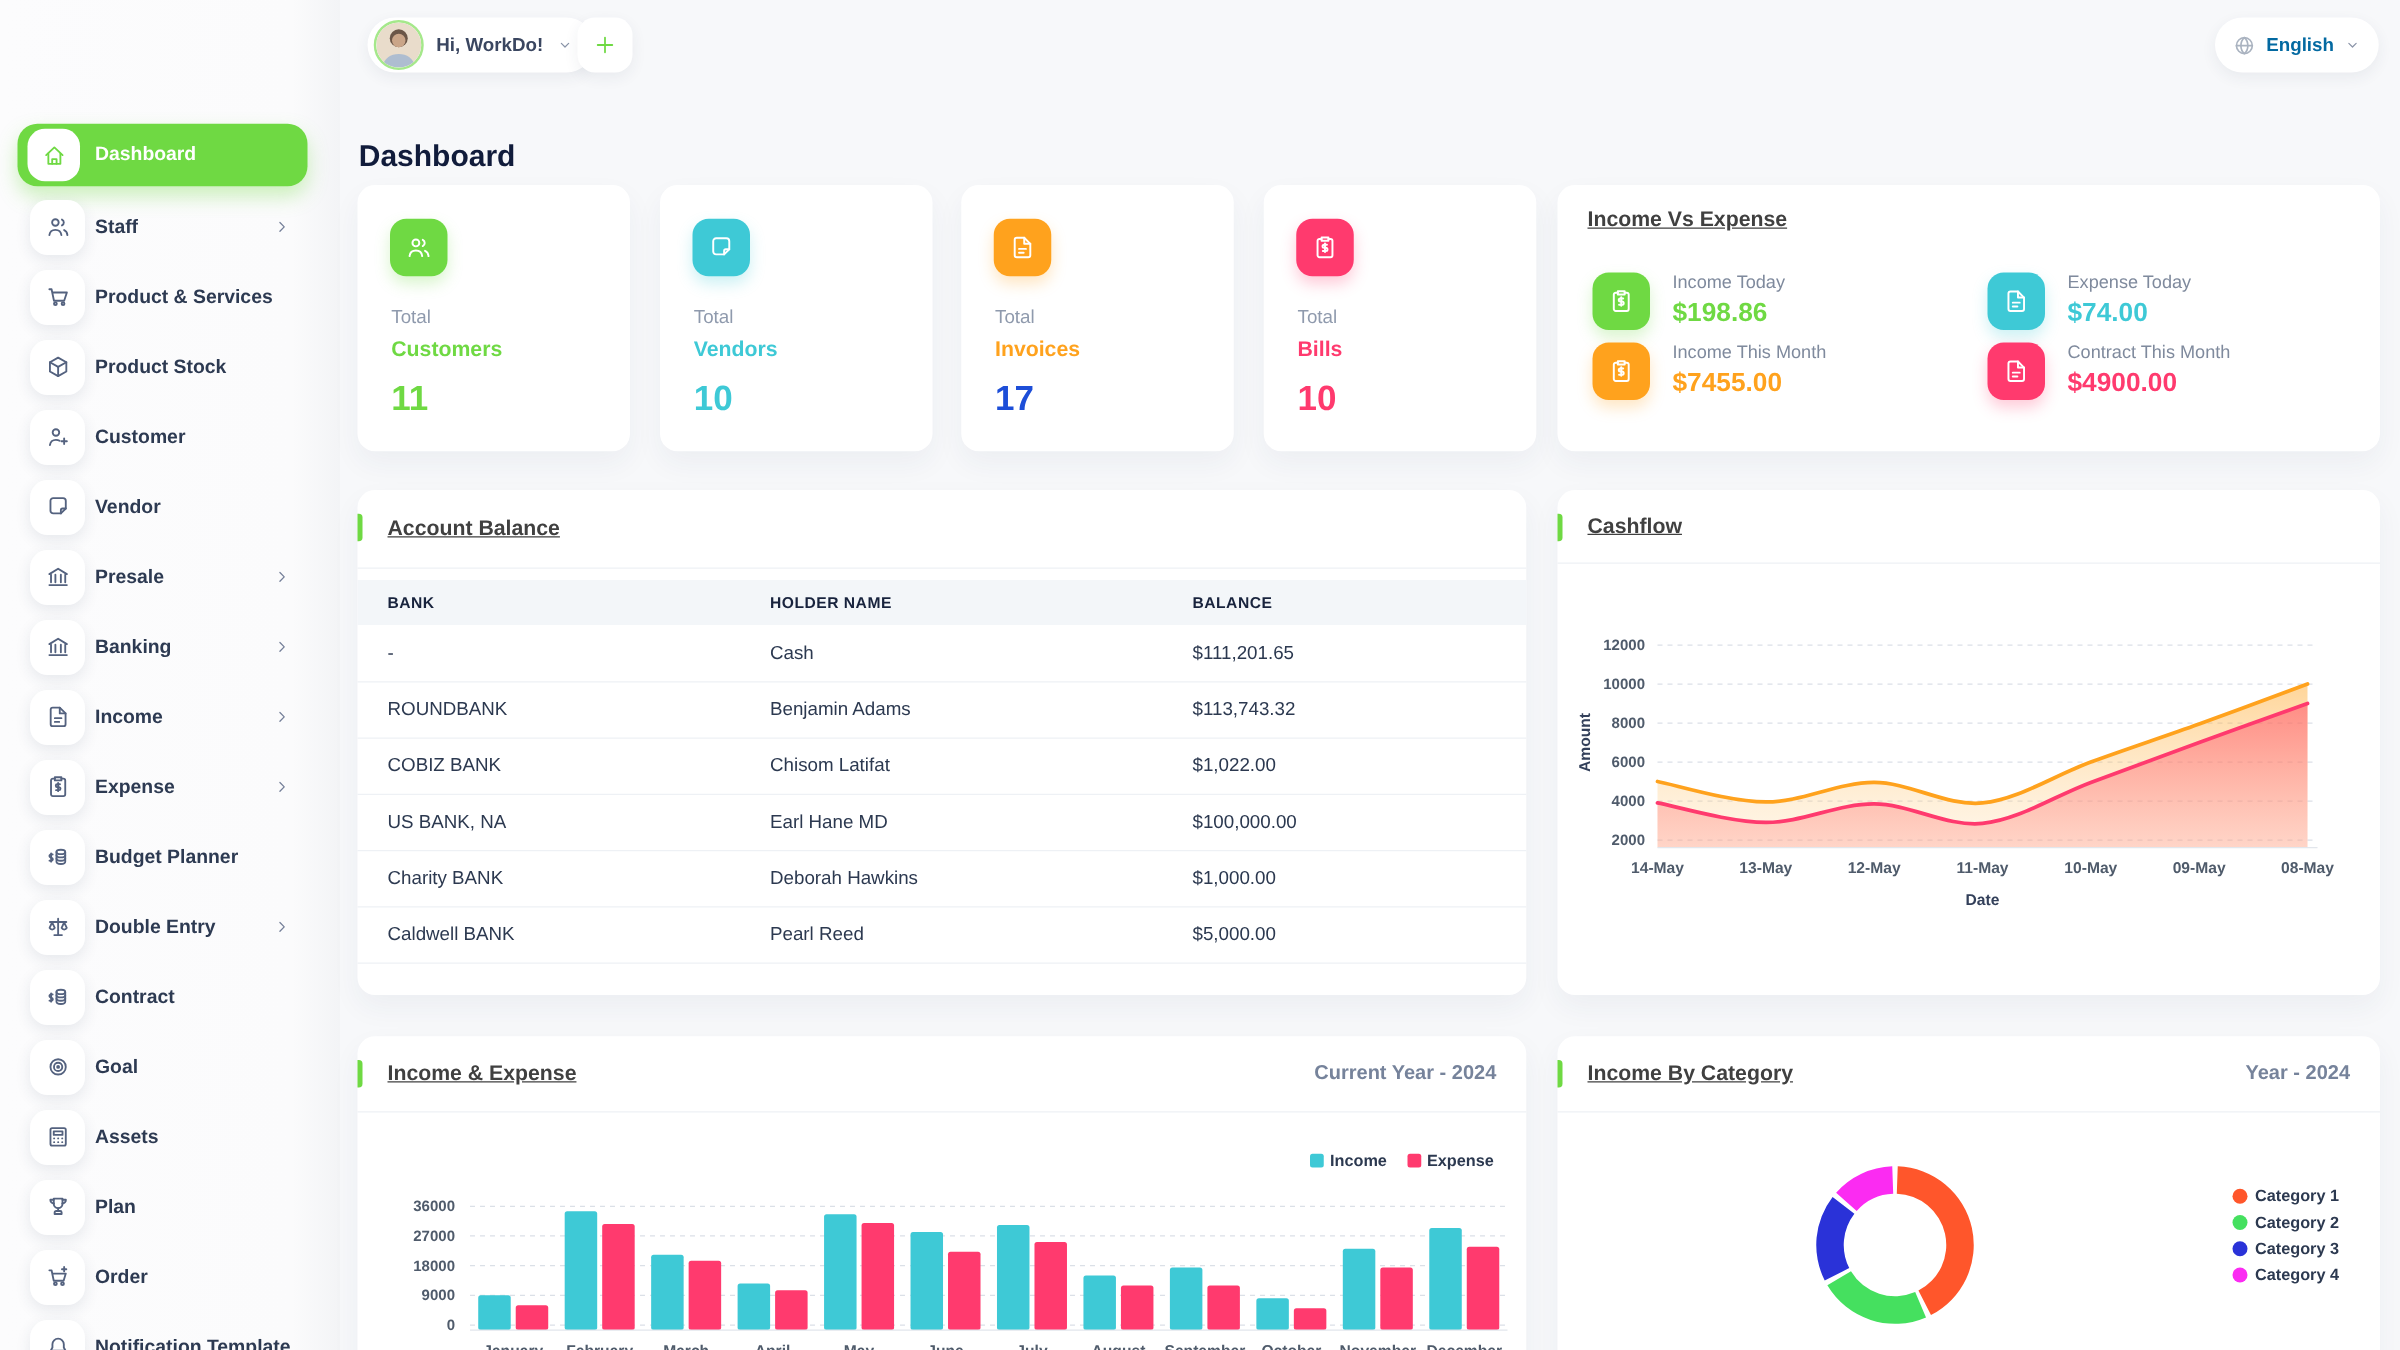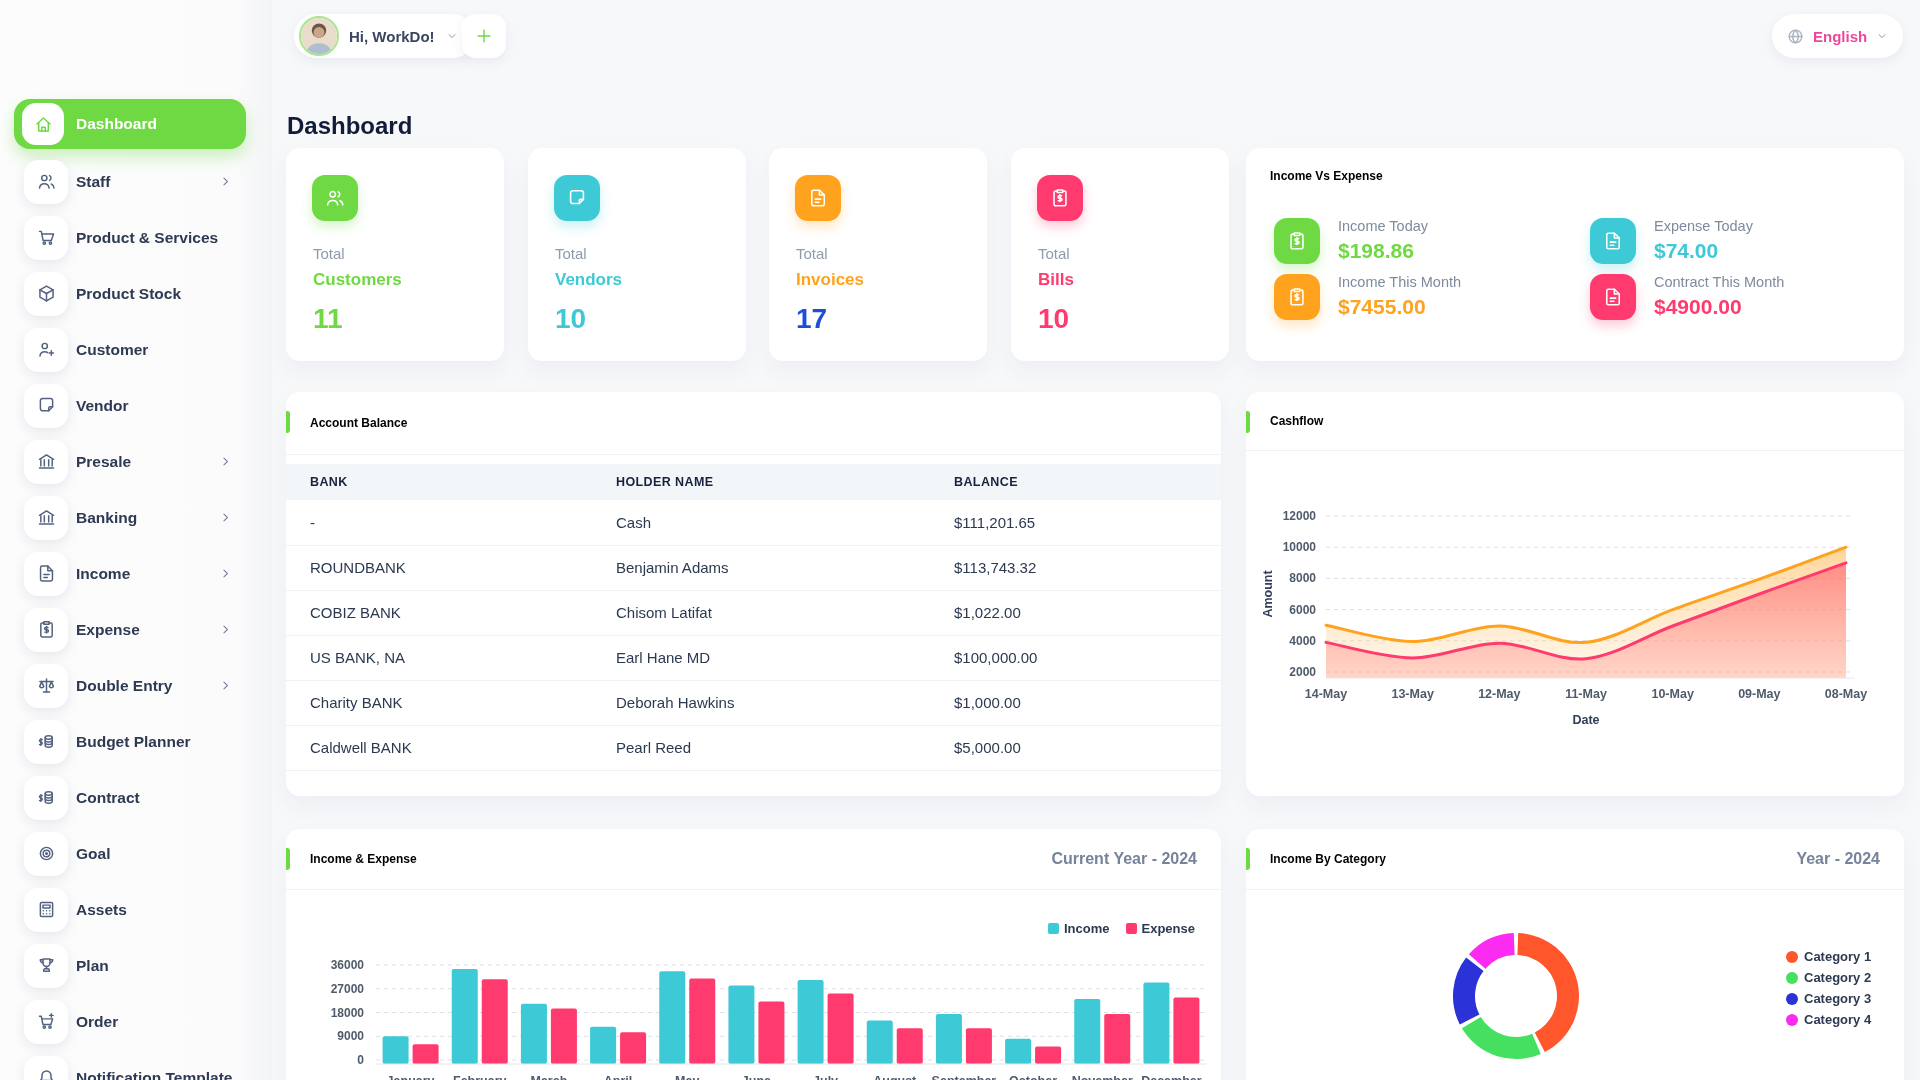--- a/index.html
+++ b/index.html
@@ -29,31 +29,31 @@
   .user-pill{left:294px;top:14px;height:44px;padding:0 16px 0 5px;gap:10px;}
   .avatar{width:36px;height:36px;border-radius:50%;overflow:hidden;border:2px solid #a5e88b;flex:0 0 auto;}
   .user-pill .name{font-size:15px;font-weight:700;color:#3a4660;}
   .user-pill .chev,.lang-pill .chev{color:#8a94a8;display:flex;}
   .user-pill .chev svg,.lang-pill .chev svg{width:14px;height:14px;}
   .add-btn{left:462px;top:14px;width:44px;height:44px;border-radius:14px;justify-content:center;color:#6fd943;}
   .add-btn svg{width:20px;height:20px;}
   .lang-pill{left:1772px;top:14px;height:44px;padding:0 14px;gap:8px;}
   .lang-pill .globe{color:#aab3c0;display:flex;}
   .lang-pill .globe svg{width:19px;height:19px;}
-  .lang-pill .lang{font-size:15px;font-weight:700;color:#ec4899;}
+  .lang-pill .lang{font-size:15px;font-weight:700;color:#0369a1;}
 
   .page-title{position:absolute;left:287px;top:96px;font-size:24px;font-weight:700;color:#111c3b;}
 
   
   .card{position:absolute;background:#fff;border-radius:14px;box-shadow:0 10px 22px rgba(46,63,93,.05);}
   .card-head{position:relative;height:60px;display:flex;align-items:center;justify-content:space-between;
              padding:0 24px;border-bottom:1px solid #eef1f5;}
   .card-head.no-line{border-bottom:none;}
   .card-head .accent{position:absolute;left:0;top:19px;width:4px;height:22px;background:#6fd943;border-radius:0 3px 3px 0;}
-  .card-title{font-size:12px;font-weight:700;color:#000000;}
+  .card-title{font-size:17px;font-weight:700;color:#404040;text-decoration:underline;}
   .card-sub{font-size:16px;font-weight:600;color:#76839b;}
 
   
   .stat-card{width:218px;height:213px;}
   .stat-card .tile{position:absolute;left:26px;top:27px;width:46px;height:46px;border-radius:13px;
                    display:flex;align-items:center;justify-content:center;color:#fff;}
   .stat-card .tile svg{width:22px;height:22px;}
   .stat-card .pre{position:absolute;left:27px;top:97px;font-size:15px;color:#8f9aad;}
   .stat-card .nm{position:absolute;left:27px;top:122px;font-size:17px;font-weight:700;}
   .stat-card .val{position:absolute;left:27px;top:155px;font-size:28px;font-weight:700;}
@@ -221,47 +221,47 @@
     <span class="lbl">Expense</span>
     <span class="chev">
             <svg width="15" height="15" viewBox="0 0 24 24" fill="none" stroke="currentColor" stroke-width="1.7" stroke-linecap="round" stroke-linejoin="round">
               <path d="M9.5 6.5 15 12l-5.5 5.5"></path>
             </svg>
           </span>
         </div>
         <div class="side-item">
           <span class="ibox">
             <svg width="21" height="21" viewBox="0 0 24 24" fill="none" stroke="currentColor" stroke-width="1.7" stroke-linecap="round" stroke-linejoin="round">
-              <path d="M12 4.5v15"></path>
-              <path d="M8.5 19.5h7"></path>
-              <path d="M4.5 7.5h15"></path>
-              <path d="M6.5 7.8 4.2 13a2.6 2.6 0 0 0 4.7 0L6.5 7.8Z"></path>
-              <path d="M17.5 7.8 15.2 13a2.6 2.6 0 0 0 4.7 0l-2.4-5.2Z"></path>
-            </svg>
-          </span>
-    <span class="lbl">Double Entry</span>
-    <span class="chev">
-            <svg width="15" height="15" viewBox="0 0 24 24" fill="none" stroke="currentColor" stroke-width="1.7" stroke-linecap="round" stroke-linejoin="round">
-              <path d="M9.5 6.5 15 12l-5.5 5.5"></path>
-            </svg>
-          </span>
-        </div>
-        <div class="side-item">
-          <span class="ibox">
-            <svg width="21" height="21" viewBox="0 0 24 24" fill="none" stroke="currentColor" stroke-width="1.7" stroke-linecap="round" stroke-linejoin="round">
               <path d="M14.5 5.5c2.2 0 4 .9 4 2s-1.8 2-4 2-4-.9-4-2 1.8-2 4-2Z"></path>
               <path d="M10.5 7.5v9c0 1.1 1.8 2 4 2s4-.9 4-2v-9"></path>
               <path d="M10.5 10.5c0 1.1 1.8 2 4 2s4-.9 4-2"></path>
               <path d="M10.5 13.5c0 1.1 1.8 2 4 2s4-.9 4-2"></path>
               <path d="M7 9.8c-1.6-.4-3 .3-3 1.4 0 1.7 3.2 1.2 3.2 2.9 0 1.1-1.5 1.8-3.1 1.4"></path>
               <path d="M5.6 8.8v7.6"></path>
             </svg>
           </span>
     <span class="lbl">Budget Planner</span>
     </div>
+        <div class="side-item">
+          <span class="ibox">
+            <svg width="21" height="21" viewBox="0 0 24 24" fill="none" stroke="currentColor" stroke-width="1.7" stroke-linecap="round" stroke-linejoin="round">
+              <path d="M12 4.5v15"></path>
+              <path d="M8.5 19.5h7"></path>
+              <path d="M4.5 7.5h15"></path>
+              <path d="M6.5 7.8 4.2 13a2.6 2.6 0 0 0 4.7 0L6.5 7.8Z"></path>
+              <path d="M17.5 7.8 15.2 13a2.6 2.6 0 0 0 4.7 0l-2.4-5.2Z"></path>
+            </svg>
+          </span>
+    <span class="lbl">Double Entry</span>
+    <span class="chev">
+            <svg width="15" height="15" viewBox="0 0 24 24" fill="none" stroke="currentColor" stroke-width="1.7" stroke-linecap="round" stroke-linejoin="round">
+              <path d="M9.5 6.5 15 12l-5.5 5.5"></path>
+            </svg>
+          </span>
+        </div>
         <div class="side-item">
           <span class="ibox">
             <svg width="21" height="21" viewBox="0 0 24 24" fill="none" stroke="currentColor" stroke-width="1.7" stroke-linecap="round" stroke-linejoin="round">
               <path d="M14.5 5.5c2.2 0 4 .9 4 2s-1.8 2-4 2-4-.9-4-2 1.8-2 4-2Z"></path>
               <path d="M10.5 7.5v9c0 1.1 1.8 2 4 2s4-.9 4-2v-9"></path>
               <path d="M10.5 10.5c0 1.1 1.8 2 4 2s4-.9 4-2"></path>
               <path d="M10.5 13.5c0 1.1 1.8 2 4 2s4-.9 4-2"></path>
               <path d="M7 9.8c-1.6-.4-3 .3-3 1.4 0 1.7 3.2 1.2 3.2 2.9 0 1.1-1.5 1.8-3.1 1.4"></path>
               <path d="M5.6 8.8v7.6"></path>
             </svg>

